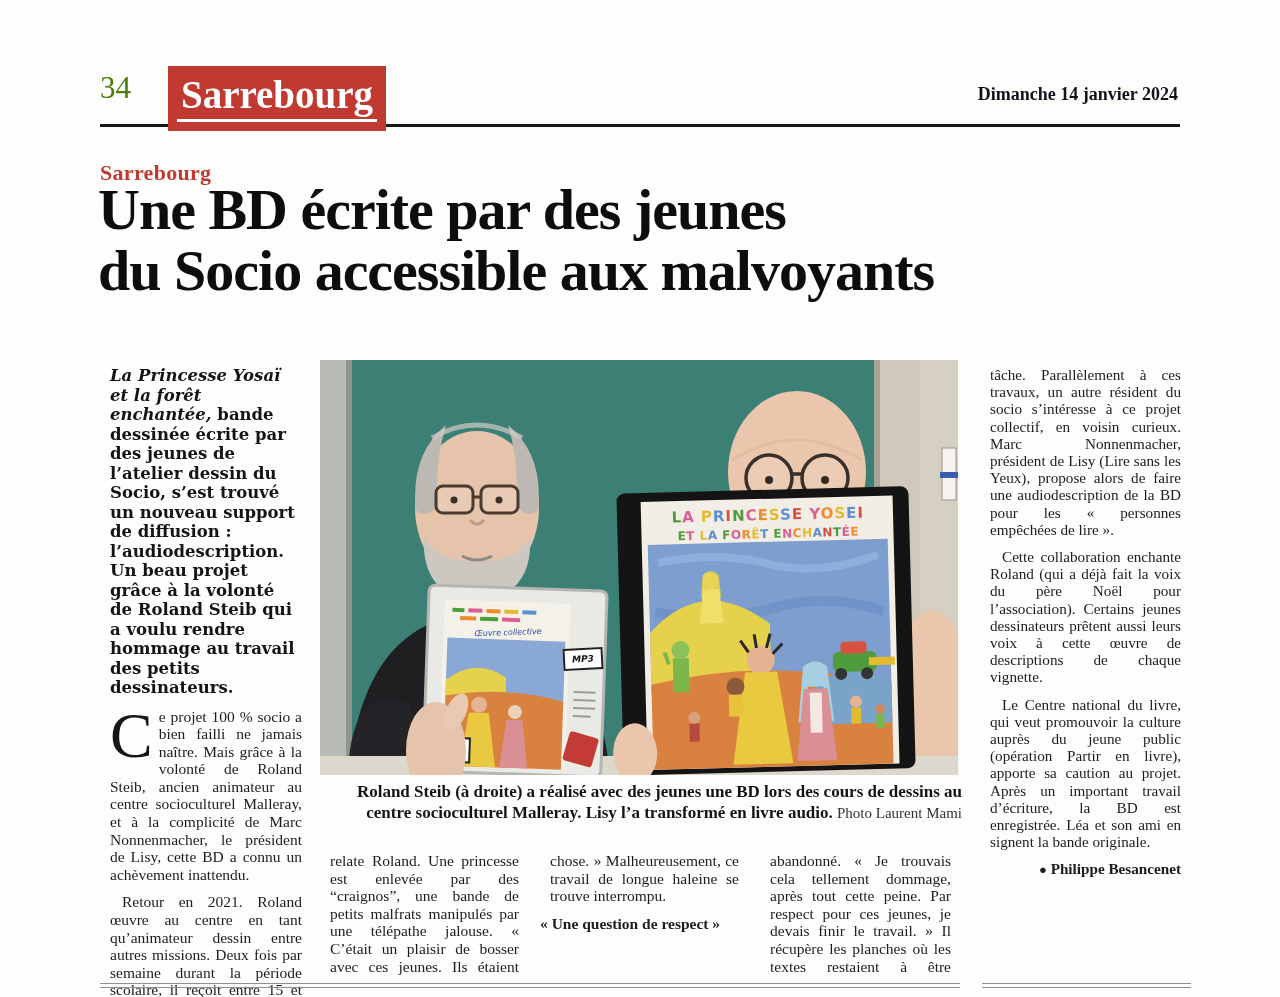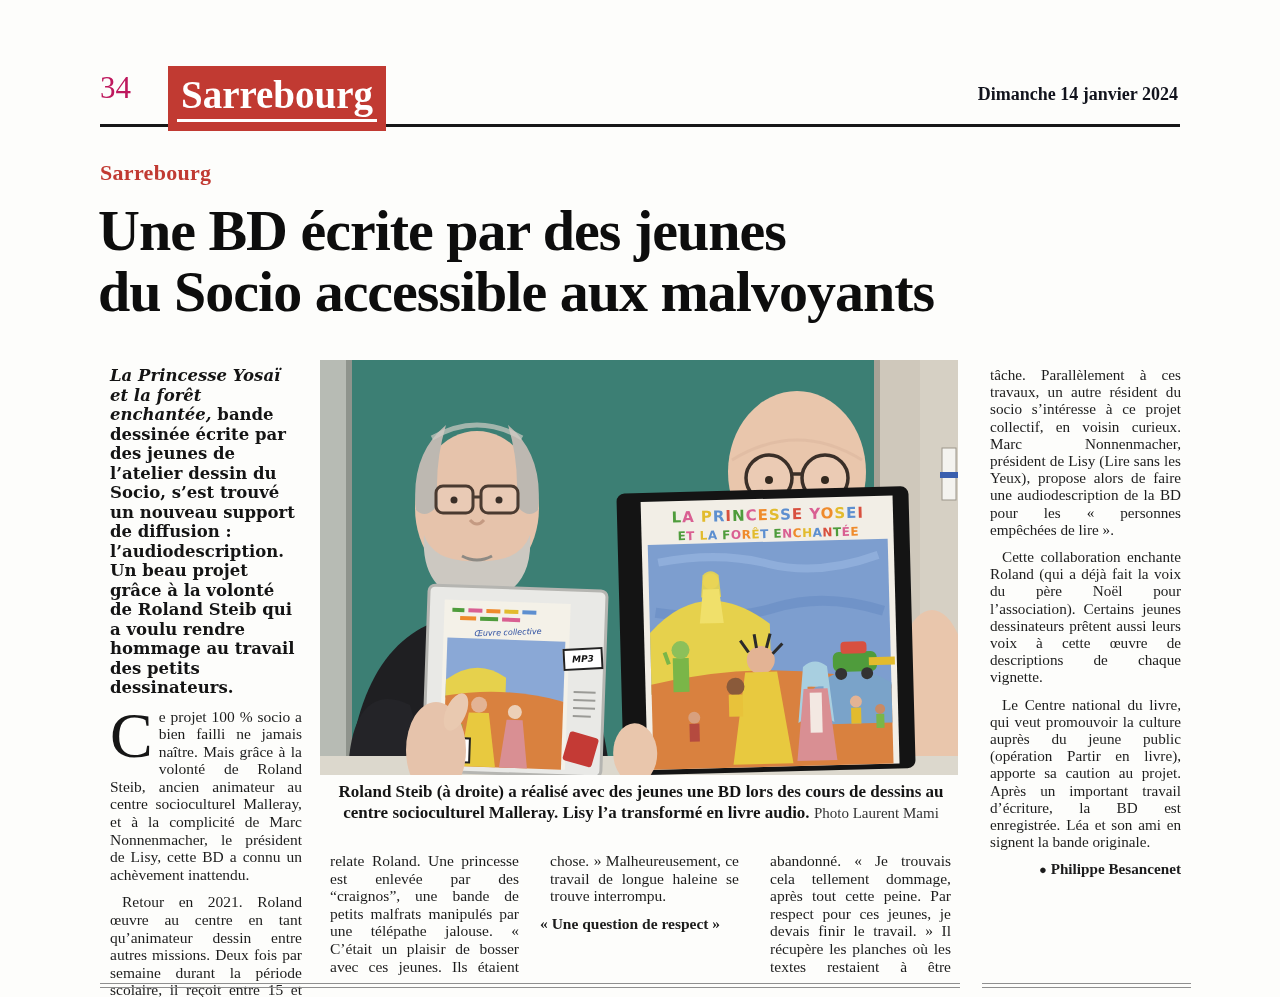--- a/index.html
+++ b/index.html
@@ -2,35 +2,35 @@
 <html lang="fr"><head>
 <meta charset="utf-8">
 <style>
   html,body{margin:0;padding:0;background:#e8e8e6;}
   .page{
     position:relative;width:1280px;height:997px;margin:0 auto;
     background:#fdfdfb;overflow:hidden;
     font-family:"Liberation Serif",serif;color:#1c1c1c;
   }
   
-  .page-num{position:absolute;left:100px;top:70px;font-size:31px;color:#be185d;}
+  .page-num{position:absolute;left:100px;top:70px;font-size:31px;color:#4d7c0f;}
   .header-rule{position:absolute;left:100px;top:124px;width:1080px;height:3px;background:#171717;}
   .section-box{
     position:absolute;left:168px;top:66px;width:218px;height:65px;
     background:#c13a32;display:flex;align-items:center;justify-content:center;
   }
   .section-box .inner{
     color:#fff;font-size:39px;font-weight:bold;line-height:1;
     border-bottom:3px solid #fff;padding:0 4px 5px 4px;
   }
   .edition-date{position:absolute;top:84px;right:102px;font-weight:bold;font-size:18px;color:#11131c;}
   
   .kicker{position:absolute;left:100px;top:160px;font-weight:bold;font-size:22px;color:#c13a32;letter-spacing:.3px;}
   .headline{
-    position:absolute;left:98px;top:201px;width:1095px;
+    position:absolute;left:98px;top:180px;width:1095px;
     font-size:58px;font-weight:bold;line-height:1.05;color:#0d0d0d;letter-spacing:-1px;
   }
   
   .bodycol{position:absolute;text-align:justify;font-size:15.5px;line-height:17.6px;color:#1c1c1c;}
   .bodycol p{margin:10px;}
   .bodycol p.indent{text-indent:12px;}
   .col1{left:100px;top:356px;width:212px;}
   .col5{left:980px;top:356px;width:211px;font-size:15.2px;line-height:17.2px;}
   .bcol{top:842px;width:209px;height:136px;overflow:hidden;}
   .bcol2{left:320px;}
@@ -64,21 +64,21 @@
     font-style:italic;font-size:8px;color:#2c4ea0;transform:rotate(-2deg);
     font-family:"DejaVu Sans",sans-serif;
   }
   .cd-mp3{
     position:absolute;left:243px;top:288px;width:36px;height:18px;
     border:2px solid #222;background:#fff;color:#111;
     font-family:"DejaVu Sans",sans-serif;font-weight:bold;font-style:italic;
     font-size:9px;display:flex;align-items:center;justify-content:center;transform:rotate(-3deg);
   }
   
-  .caption{position:absolute;left:320px;top:781px;width:642px;font-size:17px;line-height:21px;text-align:center;color:#141414;}
+  .caption{position:absolute;left:320px;top:781px;width:642px;font-size:17px;line-height:21px;text-align:right;color:#141414;}
   .caption .bold{font-weight:bold;}
   .caption .credit{font-weight:normal;font-size:15px;color:#333;}
   
   .rule-double{position:absolute;height:3px;border-top:1px solid #8f8f8f;border-bottom:1px solid #8f8f8f;}
   .rule-bl{left:100px;top:983px;width:860px;}
   .rule-br{left:982px;top:983px;width:209px;}
 </style>
 </head>
 <body>
 

